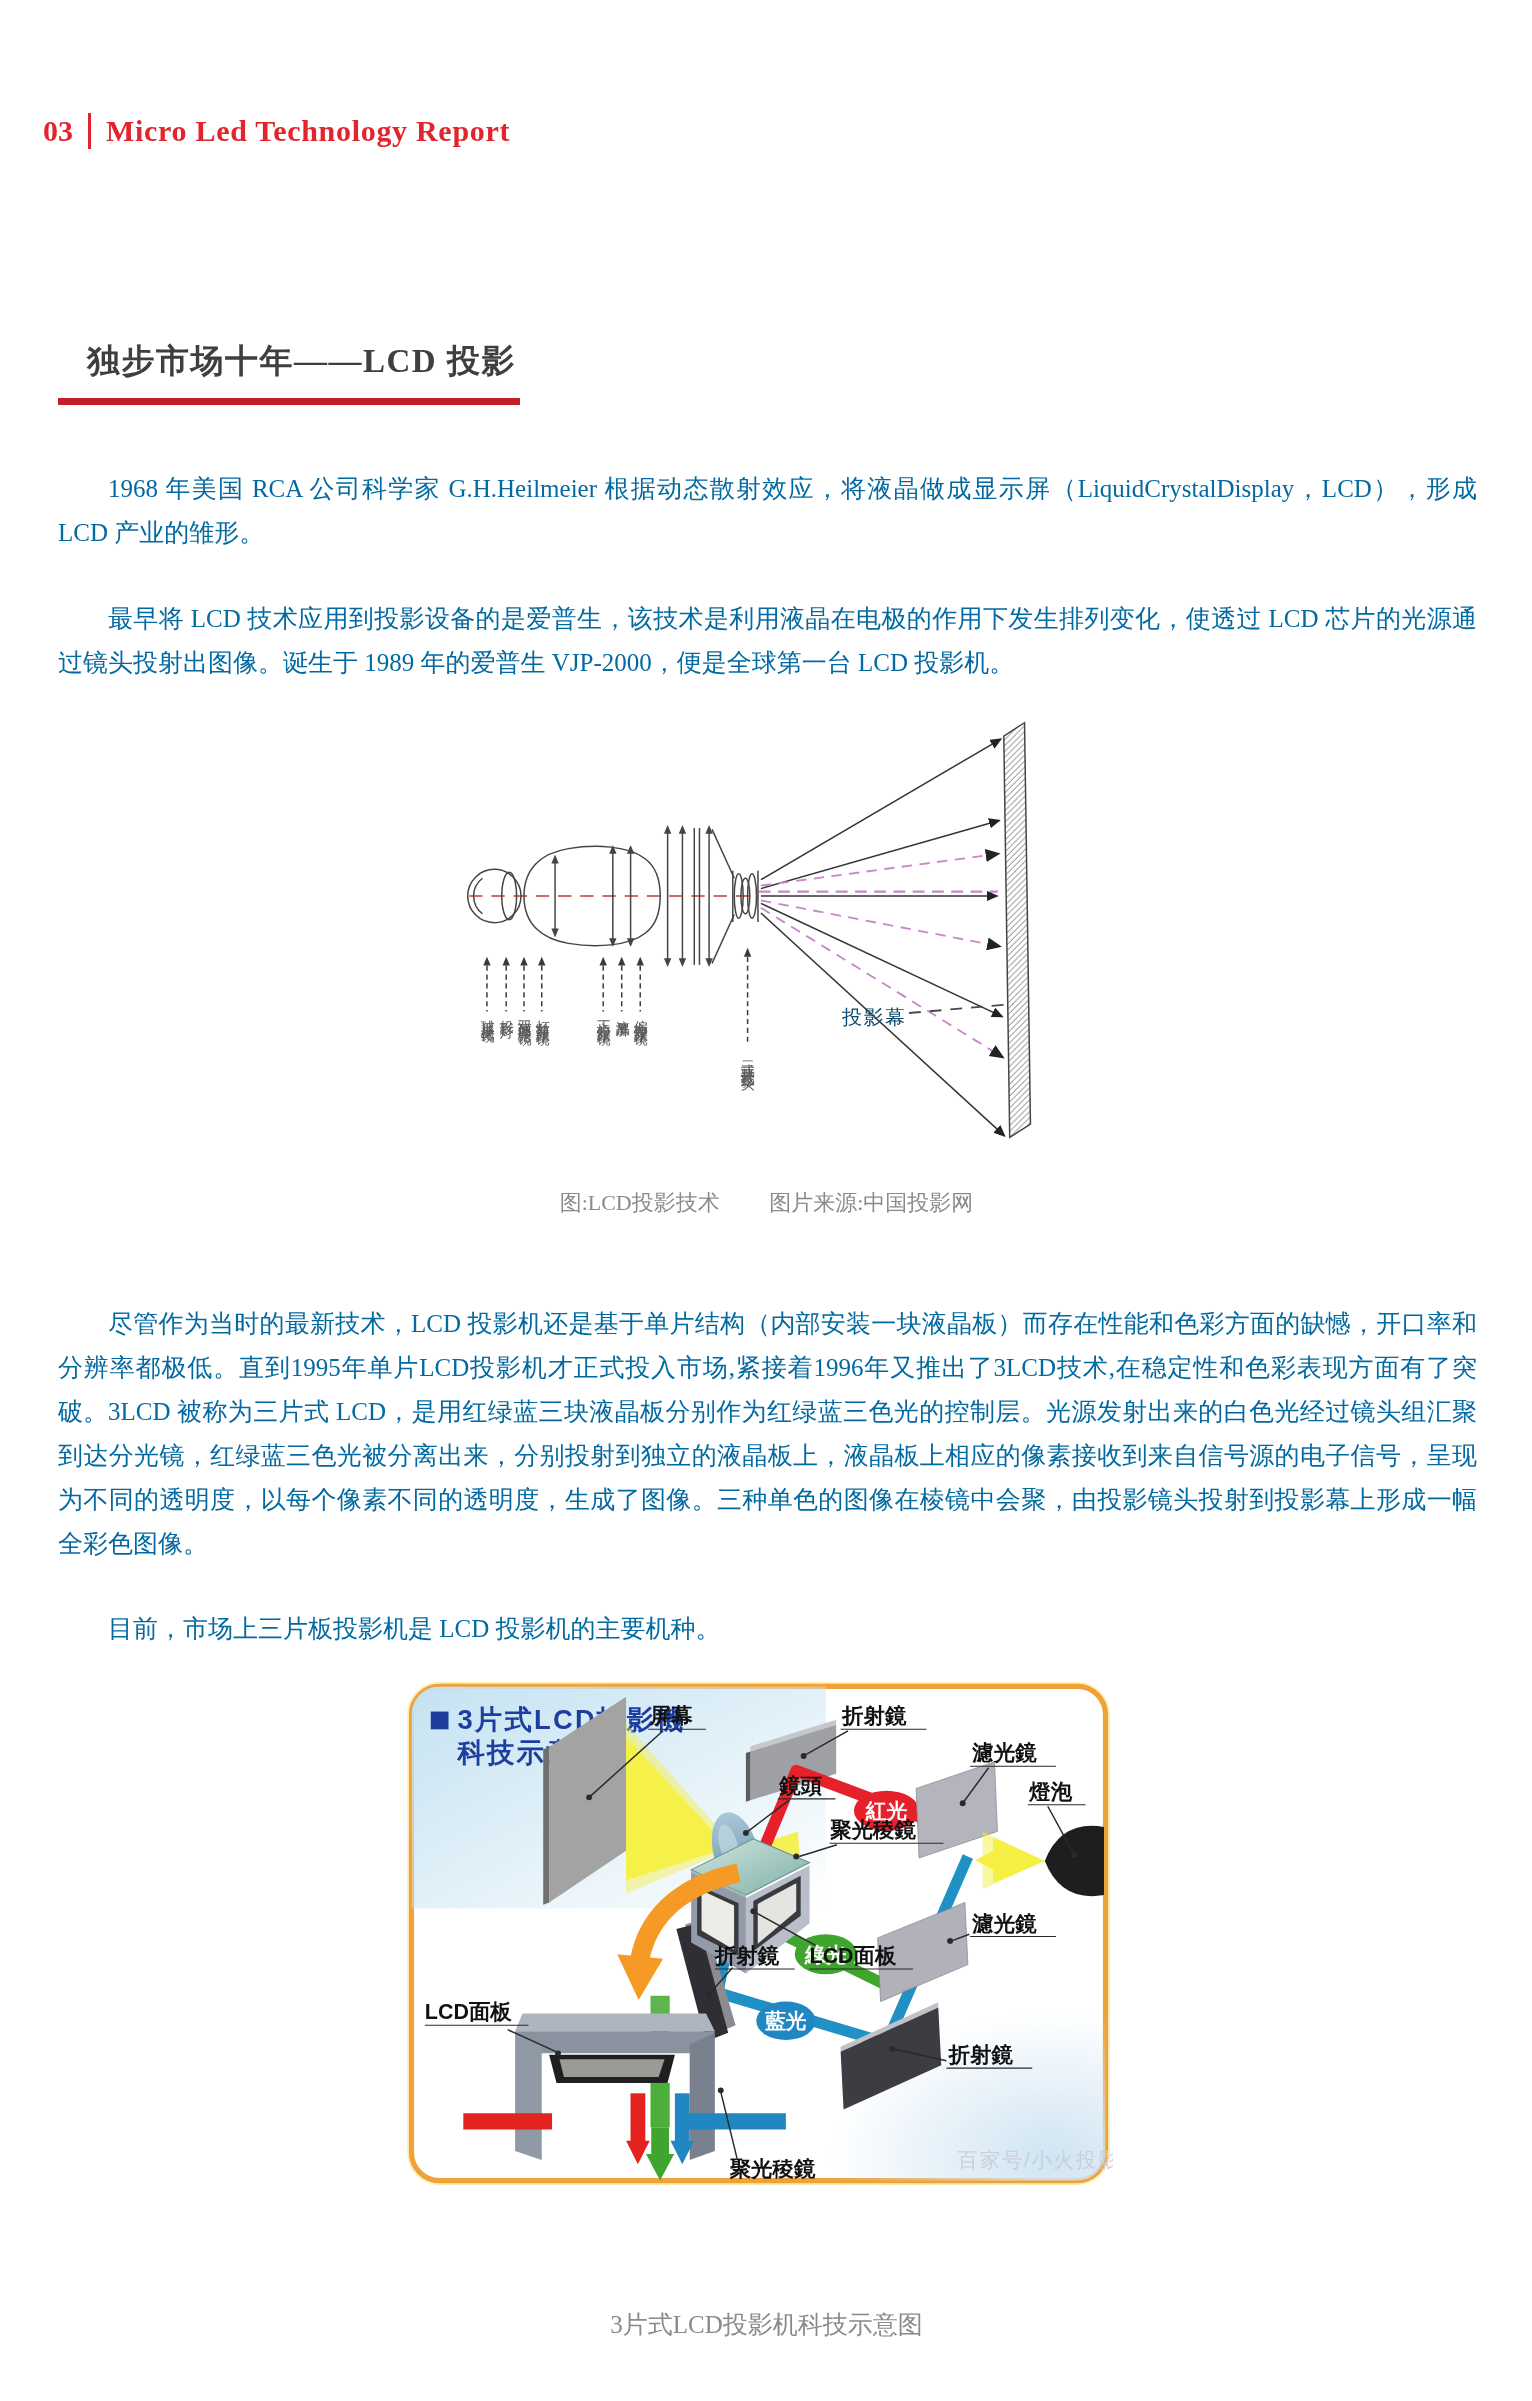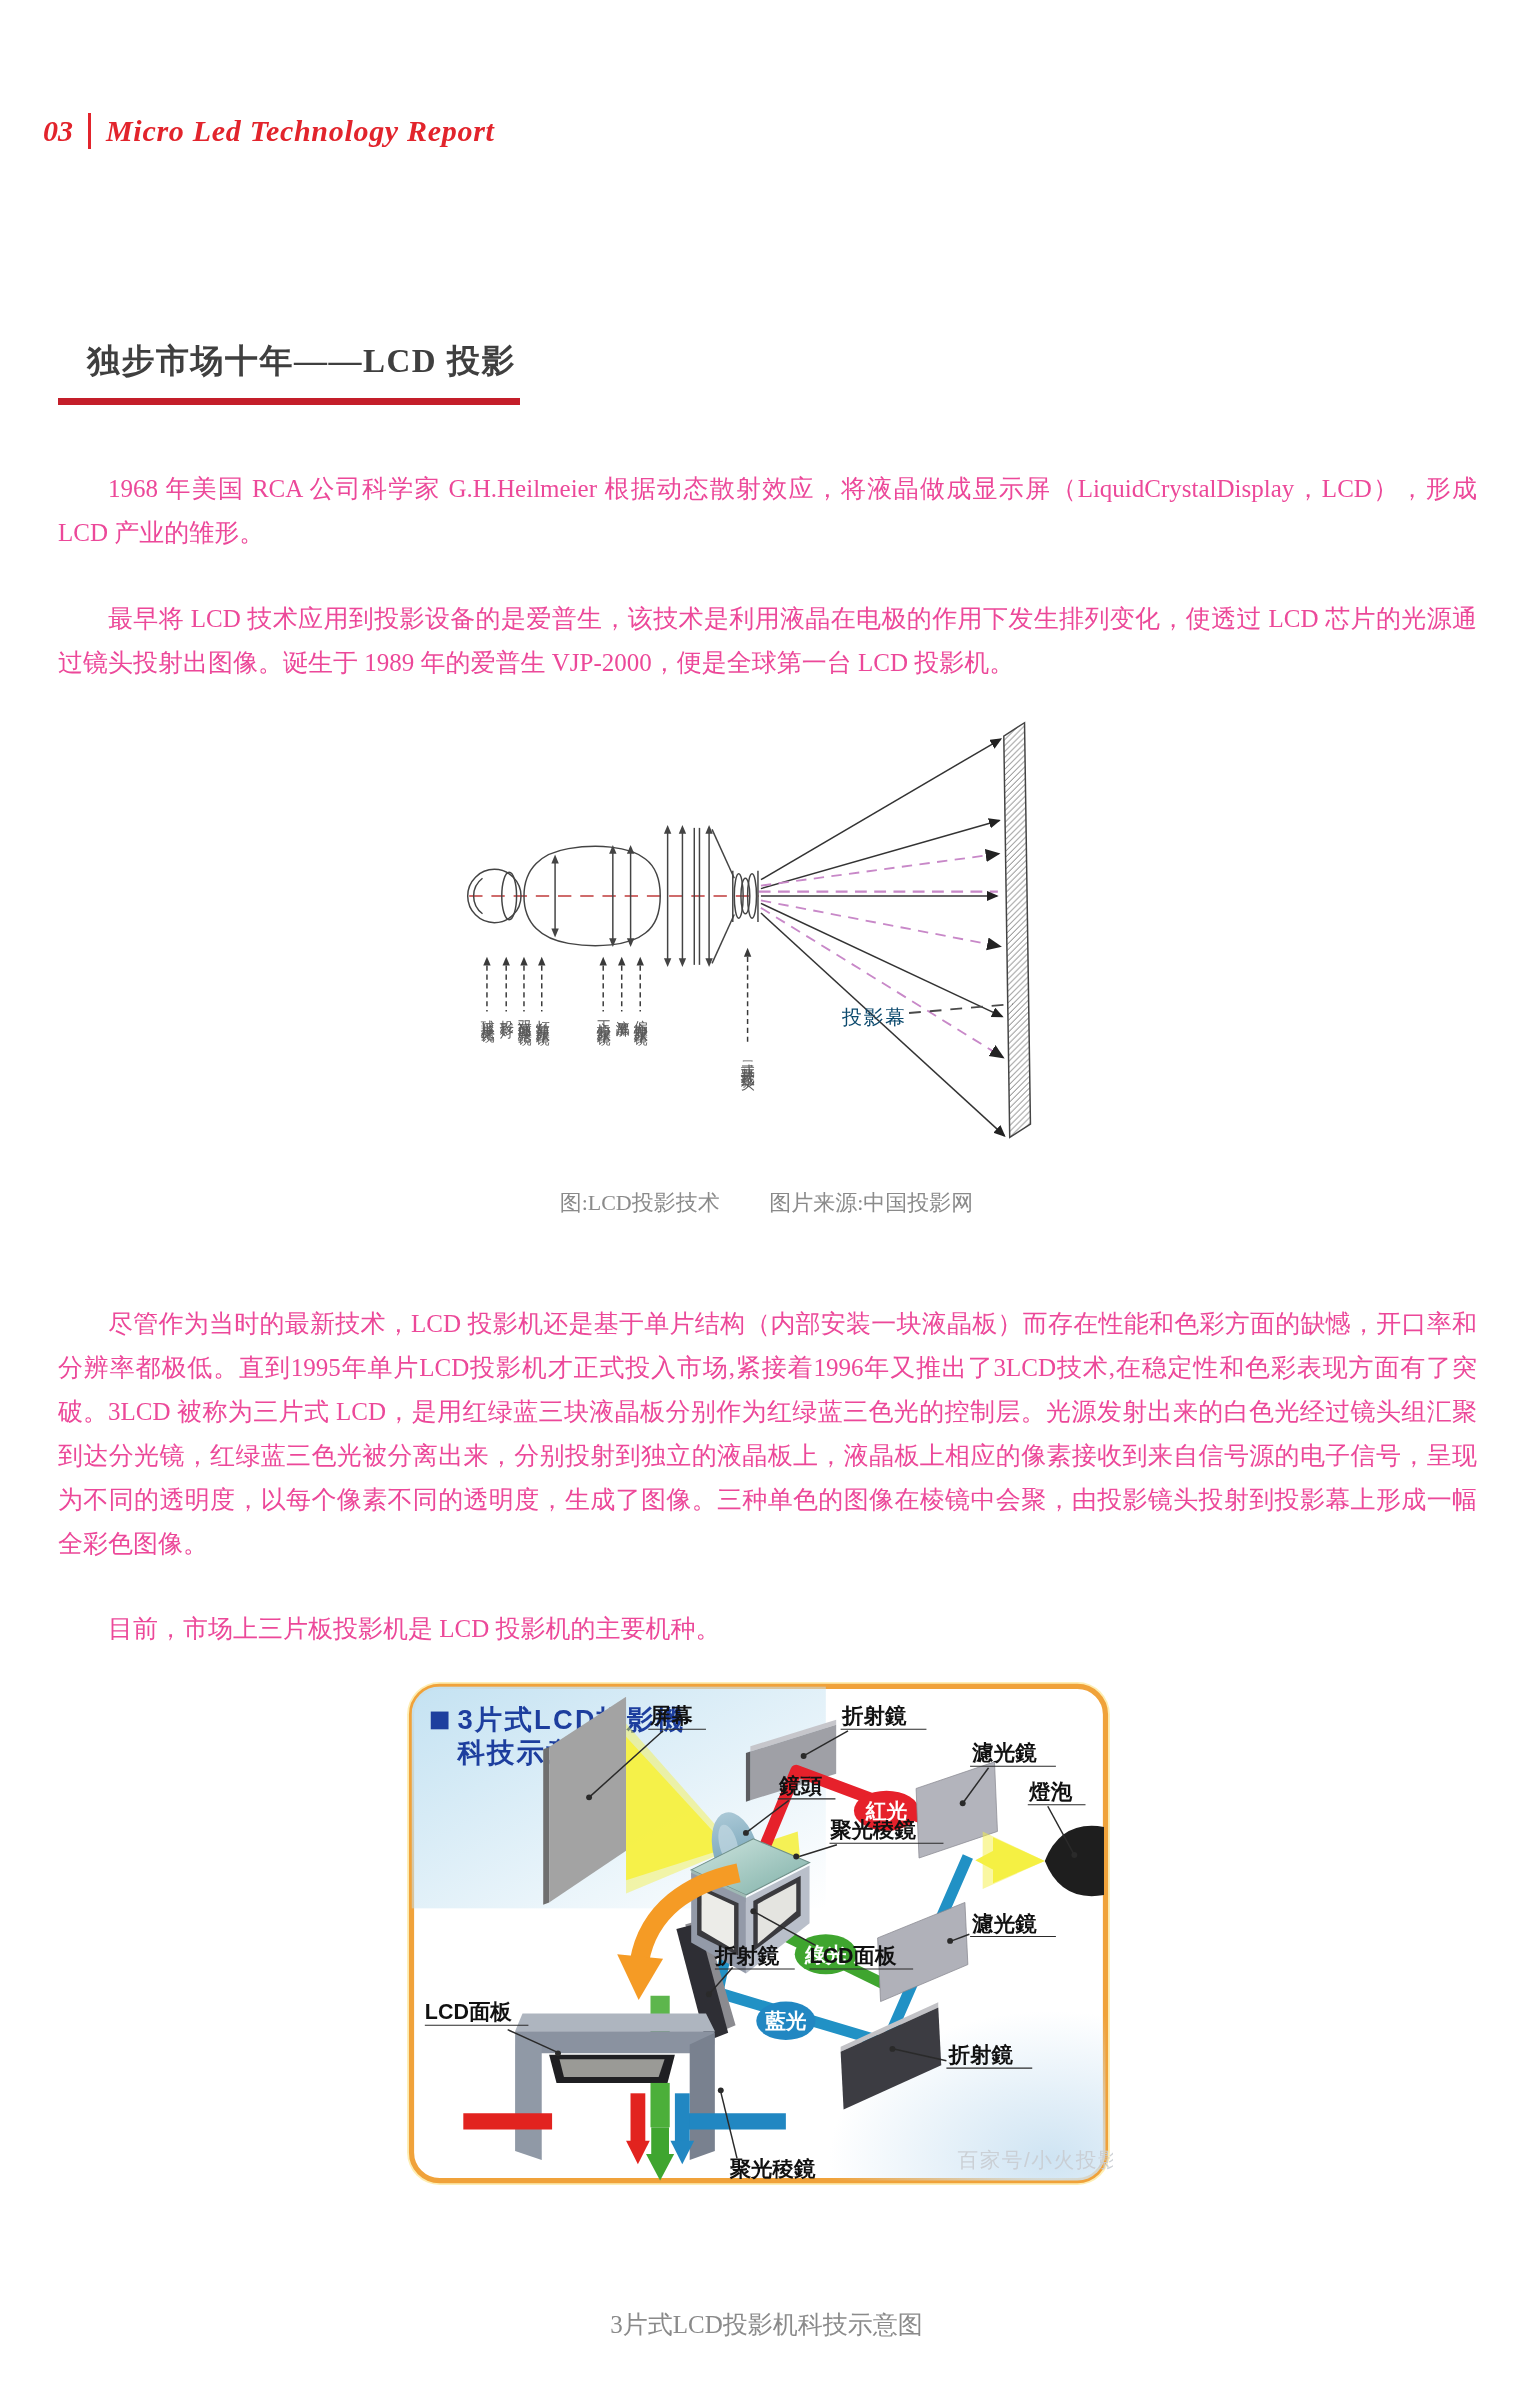--- a/index.html
+++ b/index.html
@@ -1,27 +1,27 @@
 <!DOCTYPE html>
 <html style="font-size:12px"><head>
 <meta charset="utf-8">
 <style>
   html,body{margin:0;padding:0;background:#ffffff;}
   .page{position:relative;width:1533px;height:2401px;background:#fff;overflow:hidden;
         font-family:"Liberation Serif","DejaVu Serif",serif;}
   
-  .hdr{position:absolute;left:43px;top:113px;display:flex;align-items:center;color:#e2242c;font-style:italic;}
+  .hdr{position:absolute;left:43px;top:113px;display:flex;align-items:center;color:#e2242c;}
   .hdr .num{font-size:30px;font-weight:bold;}
   .hdr .bar{width:3px;height:36px;background:#e2242c;margin:0 15px;}
   .hdr .ttl{font-size:30px;font-weight:bold;letter-spacing:0.7px;}
   
   .sec-title{position:absolute;left:87px;top:339px;font-size:33px;font-weight:bold;color:#3f3f3f;letter-spacing:1.5px;}
   .sec-rule{position:absolute;left:58px;top:398px;width:462px;height:6.7px;background:#c41e2a;}
   
-  .para{position:absolute;left:58px;width:1419px;font-size:25px;line-height:44px;color:#ec4899;
+  .para{position:absolute;left:58px;width:1419px;font-size:25px;line-height:44px;color:#0369a1;
         text-align:justify;text-indent:2em;margin:0;}
   #p1{top:467px;} #p2{top:597px;} #p3{top:1263px;margin-top:39px;} #p4{top:1390px;} #p5{top:1607px;}
   
   .cap{position:absolute;left:0;width:1533px;text-align:center;color:#8a8a8a;}
   #cap1{top:1188px;font-size:22px;text-align:center;}
   #cap1 .cap-right{margin-left:44px;}
   #cap2{top:2263px;font-size:25px;margin-top:45px;}
   
   .fig1{position:absolute;left:444px;top:702px;width:622px;height:485px;}
   .fig1 svg{position:absolute;left:0;top:0;}

